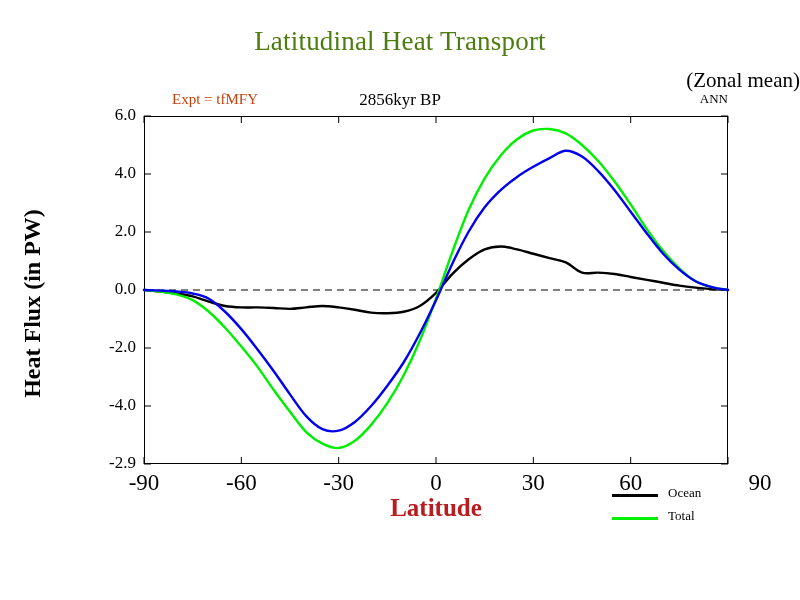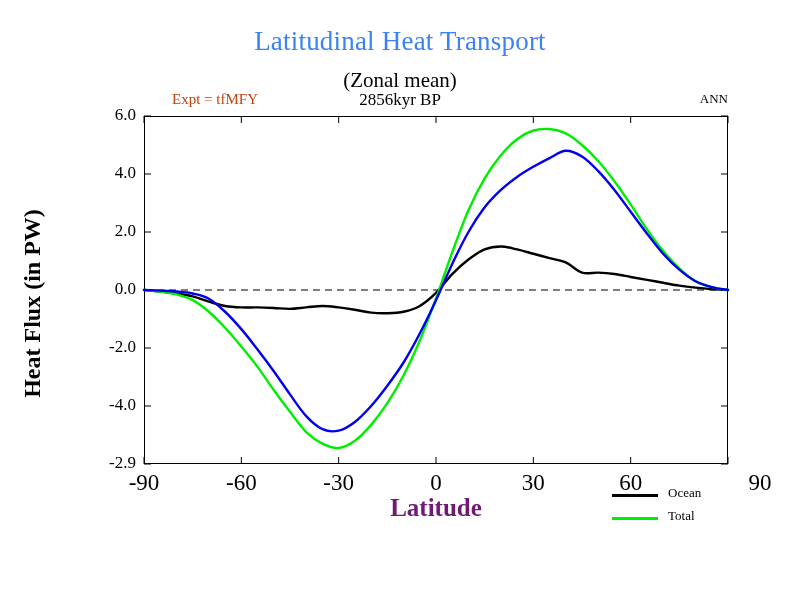--- a/index.html
+++ b/index.html
@@ -14,29 +14,29 @@
     background: #ffffff;
     font-family: "Liberation Serif", serif;
     overflow: hidden;
   }
   .title {
     position: absolute;
     left: 0;
     width: 800px;
     text-align: center;
     font-size: 27px;
-    color: #3b82f6;
+    color: #4d7c0f;
     letter-spacing: 0.2px;
   }
   #chart-title { top: 26px; }
   #chart-subtitle {
     position: absolute;
     left: 0;
     width: 800px;
-    text-align: center;
+    text-align: right;
     top: 68px;
     font-size: 21px;
     color: #000;
   }
   #header-left {
     position: absolute;
     left: 140px;
     top: 91px;
     font-size: 15px;
     color: #c2410c;
@@ -109,21 +109,21 @@
     color: #000;
   }
   #x-axis-title {
     position: absolute;
     left: 144px;
     width: 584px;
     text-align: center;
     top: 494px;
     font-size: 25px;
     font-weight: bold;
-    color: #701a75;
+    color: #b91c1c;
   }
   #legend {
     position: absolute;
     left: 612px;
     top: 484px;
     width: 160px;
   }
   .legend-row {
     position: relative;
     height: 23px;

